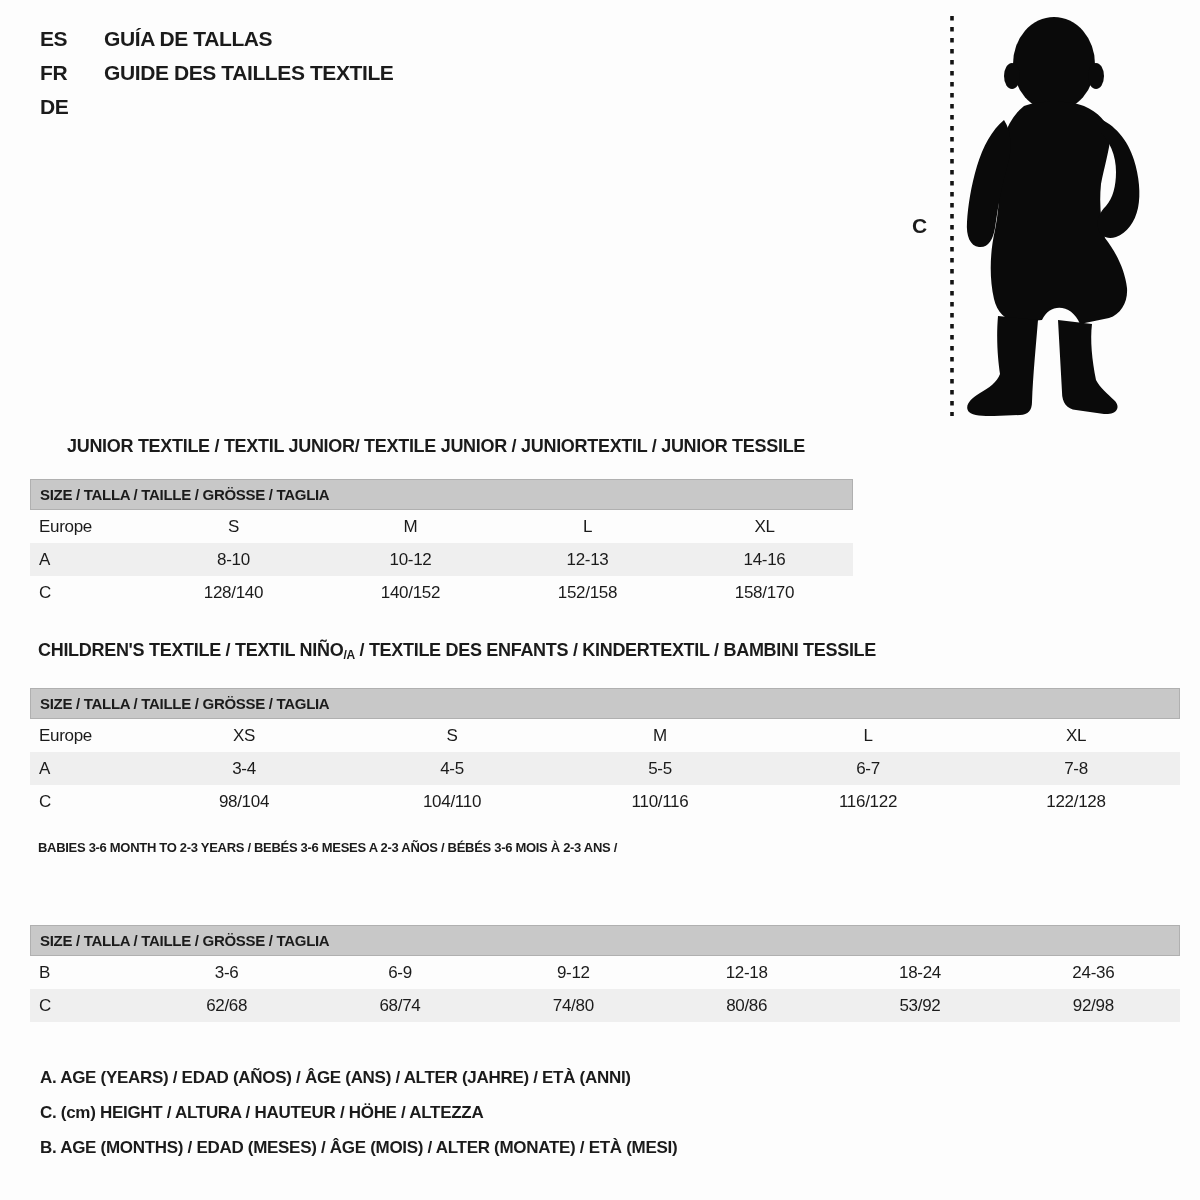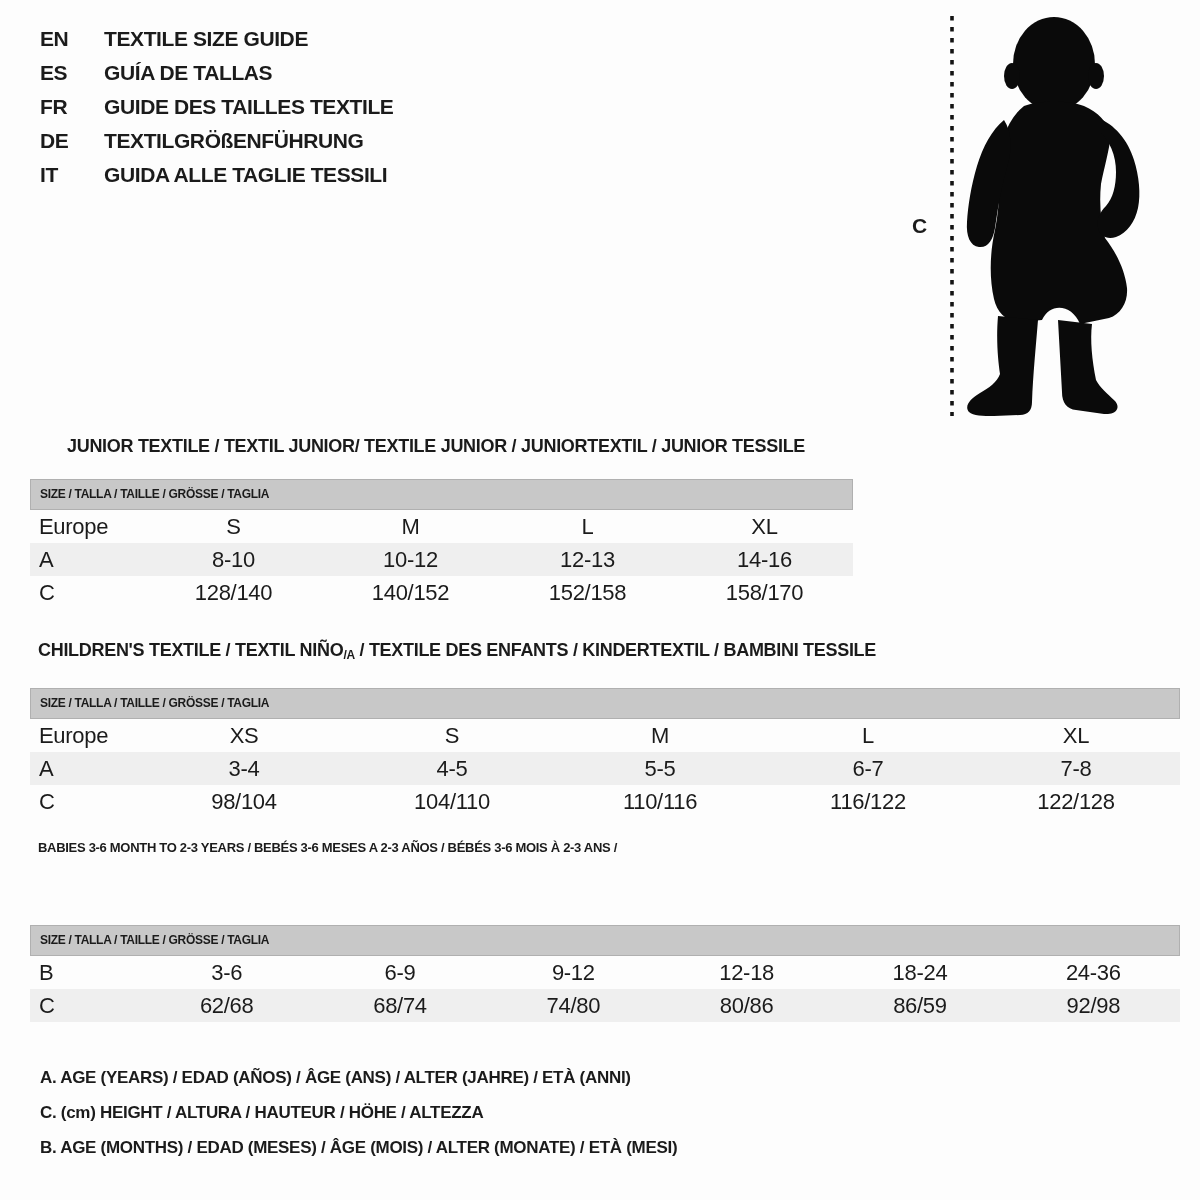--- a/index.html
+++ b/index.html
@@ -21,57 +21,48 @@
 
   
   .section-title { position:absolute; font-weight:700; font-size:18px; letter-spacing:-0.3px; white-space:nowrap; }
   .section-title .sub { font-size:12px; position:relative; top:3px; }
   .title-lines div { height:32px; font-weight:700; font-size:13px; letter-spacing:-0.3px; white-space:nowrap; }
 
   
   .size-table { position:absolute; }
   .size-header {
     height:31px; background:#c8c8c8; border:1px solid #b0b0b0; box-sizing:border-box;
-    line-height:29px; padding-left:9px; font-weight:700; font-size:12px; letter-spacing:-0.3px;
+    line-height:29px; padding-left:9px; font-weight:700; font-size:15px; letter-spacing:-0.3px;
   }
   table { border-collapse:collapse; table-layout:fixed; width:100%; }
-  td { height:33px; text-align:center; font-size:22px; padding:0; letter-spacing:-0.3px;
+  td { height:33px; text-align:center; font-size:17px; padding:0; letter-spacing:-0.3px;
        white-space:nowrap; overflow:hidden; }
   td.lbl { text-align:left; padding-left:9px; }
   tr.alt { background:#efefef; }
 
   
   .footnotes { position:absolute; left:40px; top:1068px; }
   .footnote { height:35px; font-weight:700; font-size:17px; letter-spacing:-0.3px; white-space:nowrap; }
 </style>
 </head>
 <body>
 
 <div class="page">
 
   <div class="langs">
-    <div class="lang-row">
-      <span class="lang-code">EN</span>
-      <span class="lang-title">TEXTILE SIZE GUIDE</span>
-    </div>
     <div class="lang-row">
       <span class="lang-code">ES</span>
       <span class="lang-title">GUÍA DE TALLAS</span>
     </div>
     <div class="lang-row">
       <span class="lang-code">FR</span>
       <span class="lang-title">GUIDE DES TAILLES TEXTILE</span>
     </div>
     <div class="lang-row">
       <span class="lang-code">DE</span>
-      <span class="lang-title">TEXTILGRÖßENFÜHRUNG</span>
-    </div>
-    <div class="lang-row">
-      <span class="lang-code">IT</span>
-      <span class="lang-title">GUIDA ALLE TAGLIE TESSILI</span>
     </div>
   </div>
 
   <div class="figure">
     <svg viewBox="890 0 300 432" xmlns="http://www.w3.org/2000/svg">
       <line x1="952" y1="16" x2="952" y2="416" stroke="#141414" stroke-width="3.6" stroke-dasharray="4.5 6.5"></line>
       <g fill="#0a0a0a">
         <ellipse cx="1054" cy="64" rx="41" ry="47"></ellipse>
         <ellipse cx="1012" cy="76" rx="8" ry="13"></ellipse>
         <ellipse cx="1096" cy="76" rx="8" ry="13"></ellipse>
@@ -229,21 +220,21 @@
         <td>12-18</td>
         <td>18-24</td>
         <td>24-36</td>
       </tr>
       <tr class="alt">
         <td class="lbl">C</td>
         <td>62/68</td>
         <td>68/74</td>
         <td>74/80</td>
         <td>80/86</td>
-        <td>86/59</td>
+        <td>53/92</td>
         <td>92/98</td>
       </tr>
     </tbody>
       </table>
   </div>
 
   <div class="footnotes">
     <div class="footnote">A. AGE (YEARS) / EDAD (AÑOS) / ÂGE (ANS) / ALTER (JAHRE) / ETÀ (ANNI)</div>
     <div class="footnote">C. (cm) HEIGHT / ALTURA / HAUTEUR / HÖHE / ALTEZZA</div>
     <div class="footnote">B. AGE (MONTHS) / EDAD (MESES) / ÂGE (MOIS) / ALTER (MONATE) / ETÀ (MESI)</div>

